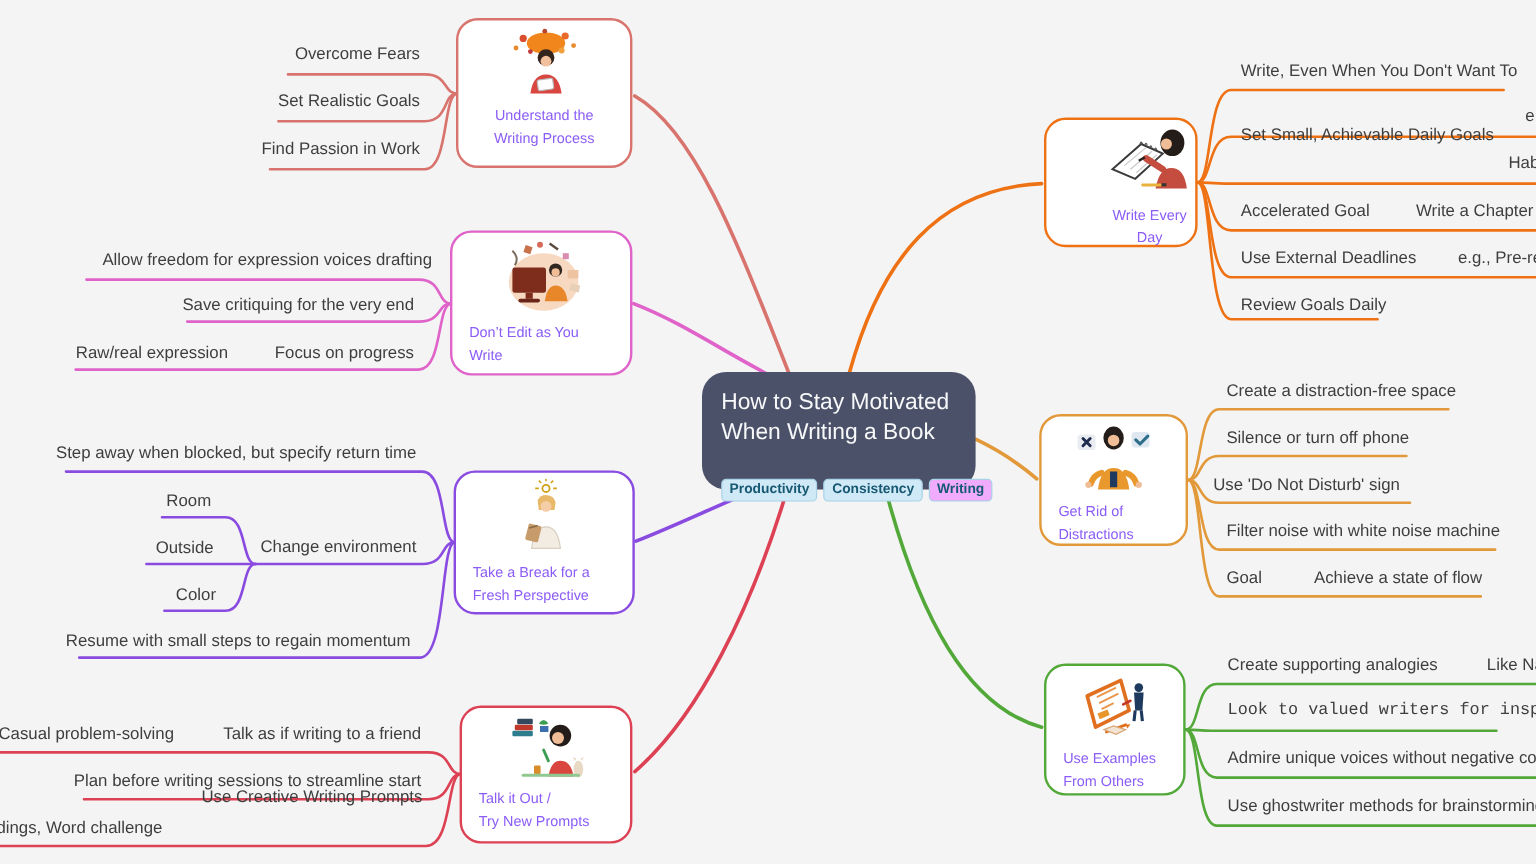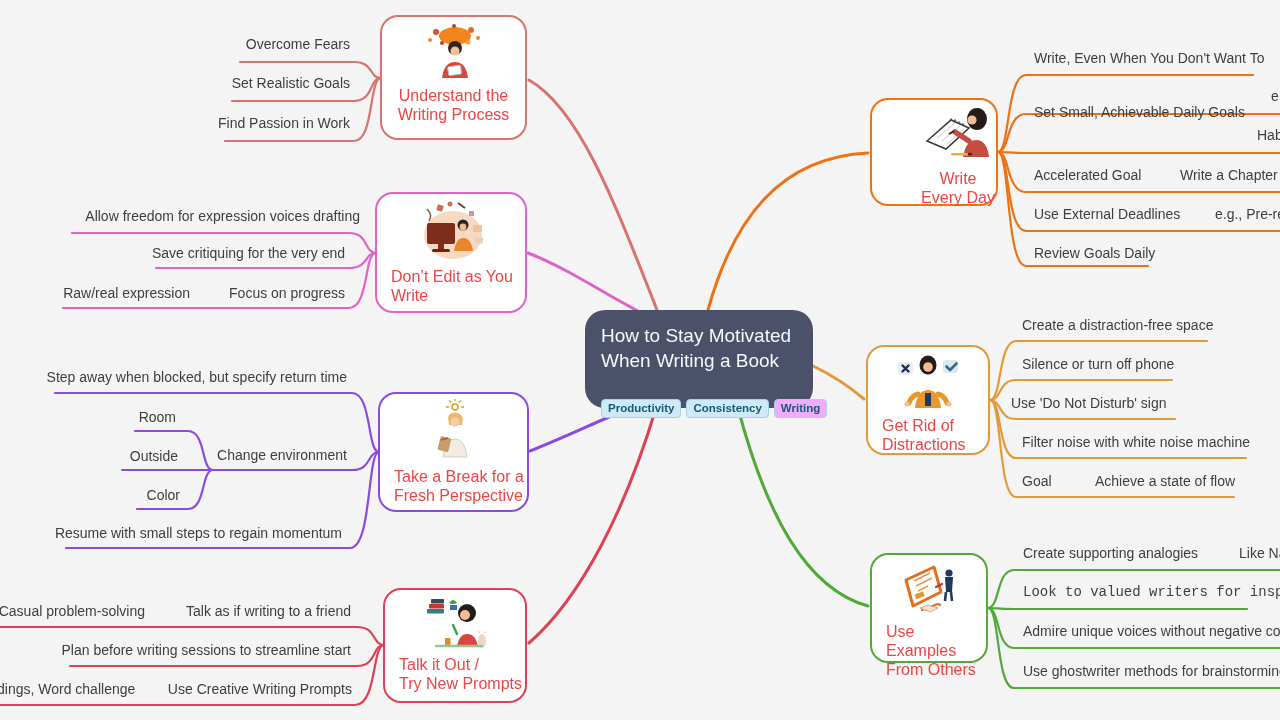--- a/index.html
+++ b/index.html
@@ -6,21 +6,21 @@
   body{width:1280px;height:720px;overflow:hidden;position:relative;
        font-family:"Liberation Sans","DejaVu Sans",sans-serif;background:#f4f4f5;}
   #canvas{position:absolute;inset:0;width:1280px;height:720px;}
   #wires{position:absolute;left:0;top:0;z-index:0;}
   .row{position:absolute;white-space:nowrap;font-size:14px;color:#3e3e3e;
        height:20px;line-height:20px;z-index:2;}
   .r-align{text-align:right;}
   .topic{position:absolute;background:#fff;border:2.5px solid #999;border-radius:18px;
          box-sizing:border-box;display:flex;flex-direction:column;align-items:center;z-index:2;}
   .topic .ticon{margin-top:5px;flex:0 0 auto;}
-  .topic .tlabel{font-size:16px;color:#ef4444;line-height:19px;white-space:pre-line;margin-top:2px;}
+  .topic .tlabel{font-size:12px;color:#8b5cf6;line-height:19px;white-space:pre-line;margin-top:2px;}
   .lab-left{align-self:flex-start;padding-left:14px;text-align:left;}
   .lab-center{text-align:center;}
   #center-node{position:absolute;left:585px;top:310px;width:228px;height:98px;
                background:#4b5168;border-radius:20px;box-sizing:border-box;z-index:3;}
   #center-title{color:#f7f8fa;font-size:19px;line-height:25px;padding:13px 16px 0 16px;
                 white-space:pre-line;}
   #center-tags{display:flex;gap:5px;padding:6px 16px 0 16px;}
   .tag{font-size:11.5px;font-weight:bold;padding:1px 6px 2px 6px;border-radius:4px;
        background:#cfe9f7;color:#175873;border:1px solid #a8d2e6;line-height:14px;margin-top:20px;}
 </style>
@@ -253,21 +253,21 @@
   <div class="row r-align" style="right:933px;top:367px;">Step away when blocked, but specify return time</div>
   <div class="row r-align" style="right:933px;top:445px;">Change environment</div>
   <div class="row r-align" style="right:1104px;top:407px;">Room</div>
   <div class="row r-align" style="right:1102px;top:446px;">Outside</div>
   <div class="row r-align" style="right:1100px;top:485px;">Color</div>
   <div class="row r-align" style="right:938px;top:523px;">Resume with small steps to regain momentum</div>
 
   <div class="row r-align" style="right:929px;top:601px;">Talk as if writing to a friend</div>
   <div class="row r-align" style="right:1135px;top:601px;">Casual problem-solving</div>
   <div class="row r-align" style="right:929px;top:640px;">Plan before writing sessions to streamline start</div>
-  <div class="row r-align" style="right:928px;top:679px;">Use Creative Writing Prompts</div>
+  <div class="row r-align" style="right:928px;top:653px;">Use Creative Writing Prompts</div>
   <div class="row" style="left:-3px;top:679px;">dings, Word challenge</div>
 
   <div class="row" style="left:1034px;top:48px;">Write, Even When You Don't Want To</div>
   <div class="row" style="left:1034px;top:102px;">Set Small, Achievable Daily Goals</div>
   <div class="row" style="left:1271px;top:86px;">e</div>
   <div class="row" style="left:1257px;top:125px;">Hab</div>
   <div class="row" style="left:1034px;top:165px;">Accelerated Goal</div>
   <div class="row" style="left:1180px;top:165px;">Write a Chapter P</div>
   <div class="row" style="left:1034px;top:204px;">Use External Deadlines</div>
   <div class="row" style="left:1215px;top:204px;">e.g., Pre-re</div>

